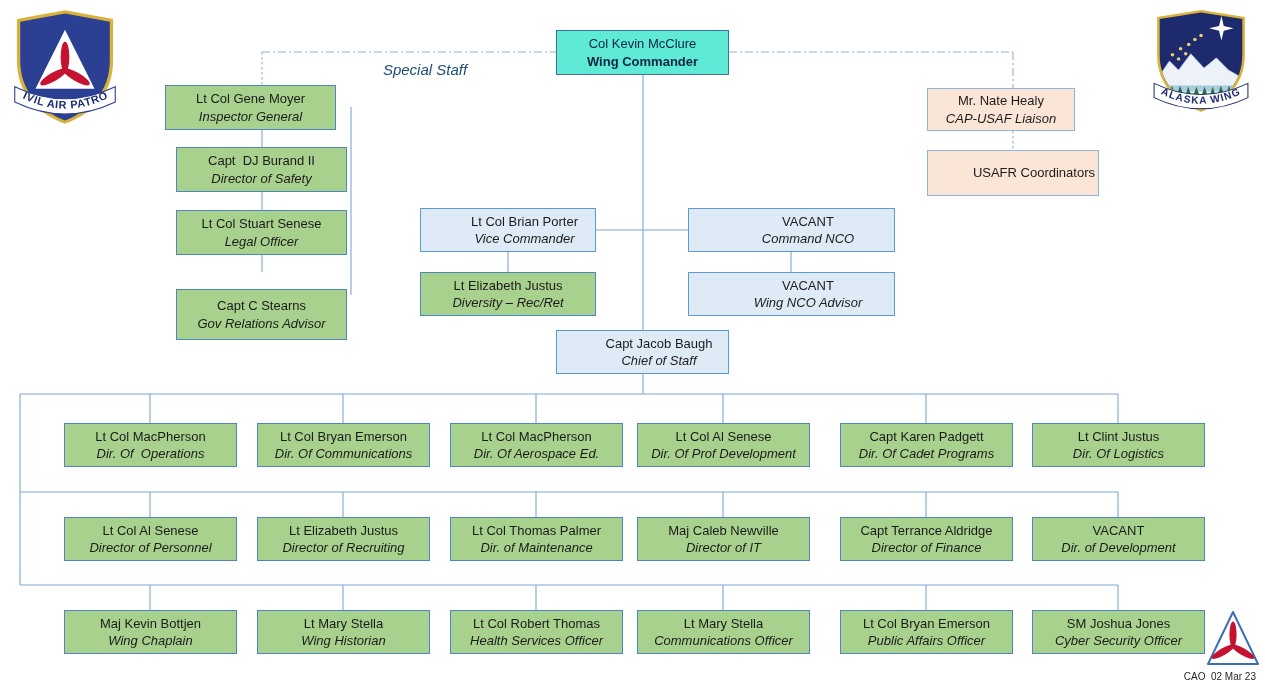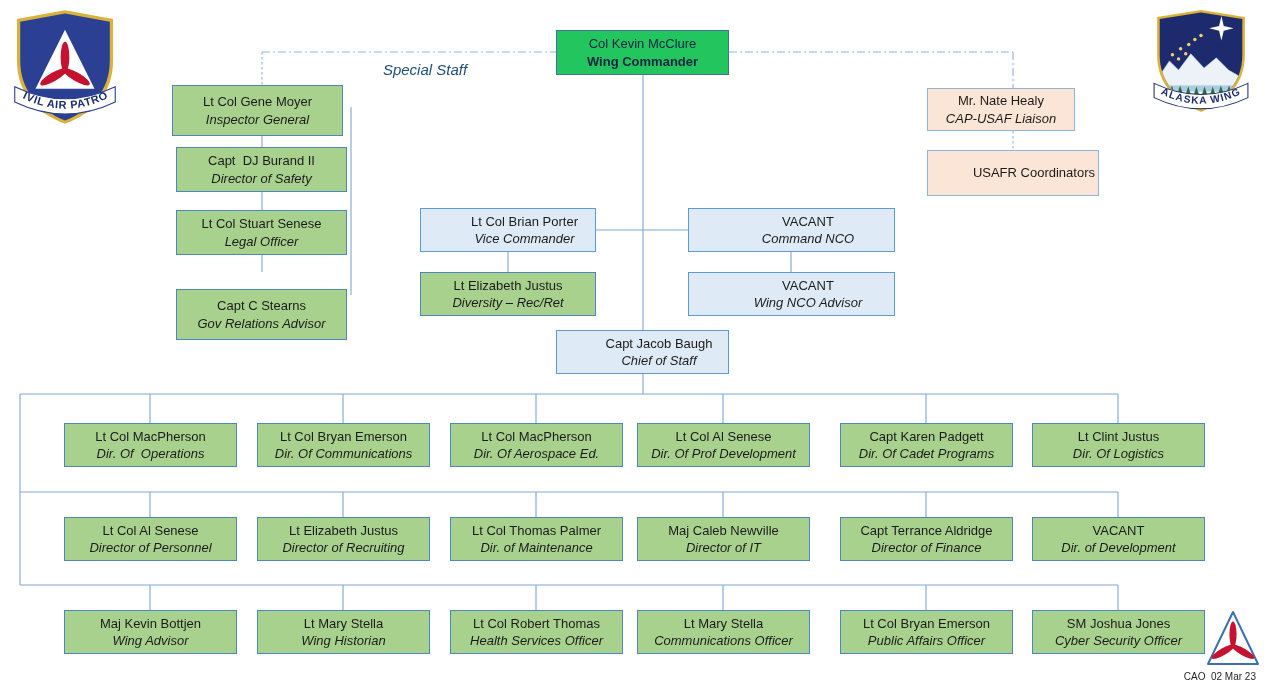--- a/index.html
+++ b/index.html
@@ -5,21 +5,21 @@
   html,body{margin:0;padding:0;background:#fff;}
   .canvas{position:relative;width:1265px;height:700px;background:#fff;
           font-family:"Liberation Sans",sans-serif;overflow:hidden;}
   .lines{position:absolute;left:0;top:0;width:1265px;height:700px;pointer-events:none;}
   .node{position:absolute;box-sizing:border-box;height:44px;display:flex;flex-direction:column;
         justify-content:center;align-items:center;text-align:center;font-size:13px;
         line-height:17.5px;color:#1b1b1b;padding:2px 3px;}
   .nm{white-space:nowrap;}
   .tt{font-style:italic;white-space:nowrap;}
   .green{background:#A9D18E;border:1.5px solid #4E86C0;}
-  .cmdr{background:#22c55e;border:1.5px solid #41719C;color:#0d2544;}
+  .cmdr{background:#5eead4;border:1.5px solid #41719C;color:#0d2544;}
   .cmdr .tt{font-style:normal;font-weight:700;}
   .lblue{background:#DEEBF7;border:1.5px solid #5B9BD5;padding-left:36px;}
   .peach{background:#FBE5D6;border:1.5px solid #8EB4DC;}
   .h28{height:46px;align-items:flex-end;}
   .label-special{position:absolute;left:355px;top:61px;width:140px;text-align:center;
         font-style:italic;font-size:15px;color:#1F4E79;}
   .footer{position:absolute;right:9px;top:671px;font-size:10px;color:#262626;}
   .logo{position:absolute;}
 </style>
 </head>
@@ -145,21 +145,21 @@
   </div>
 
   <div class="label-special">Special Staff</div>
   <div class="footer">CAO&nbsp; 02 Mar 23</div>
 
   <div class="node cmdr" style="left:556px;top:30px;width:173px;height:45px">
     <div class="nm">Col Kevin McClure</div>
     <div class="tt">Wing Commander</div>
   </div>
 
-  <div class="node green" style="left:172px;top:85px;width:171px;height:51px">
+  <div class="node green" style="left:165px;top:85px;width:171px;height:45px">
     <div class="nm">Lt Col Gene Moyer</div>
     <div class="tt">Inspector General</div>
   </div>
   <div class="node green" style="left:176px;top:147px;width:171px;height:45px">
     <div class="nm">Capt&nbsp; DJ Burand II</div>
     <div class="tt">Director of Safety</div>
   </div>
   <div class="node green" style="left:176px;top:210px;width:171px;height:45px">
     <div class="nm">Lt Col Stuart Senese</div>
     <div class="tt">Legal Officer</div>
@@ -244,21 +244,21 @@
     <div class="nm">Capt Terrance Aldridge</div>
     <div class="tt">Director of Finance</div>
   </div>
   <div class="node green" style="left:1032px;top:517px;width:173px">
     <div class="nm">VACANT</div>
     <div class="tt">Dir. of Development</div>
   </div>
 
   <div class="node green" style="left:64px;top:610px;width:173px">
     <div class="nm">Maj Kevin Bottjen</div>
-    <div class="tt">Wing Advisor</div>
+    <div class="tt">Wing Chaplain</div>
   </div>
   <div class="node green" style="left:257px;top:610px;width:173px">
     <div class="nm">Lt Mary Stella</div>
     <div class="tt">Wing Historian</div>
   </div>
   <div class="node green" style="left:450px;top:610px;width:173px">
     <div class="nm">Lt Col Robert Thomas</div>
     <div class="tt">Health Services Officer</div>
   </div>
   <div class="node green" style="left:637px;top:610px;width:173px">

